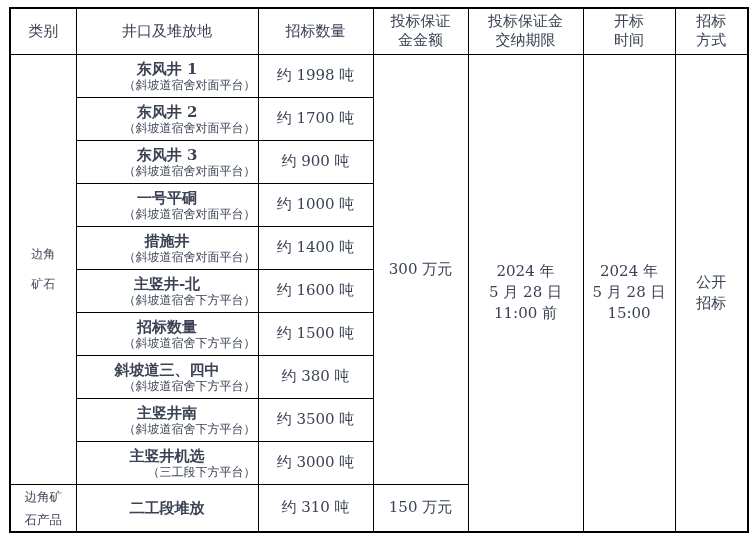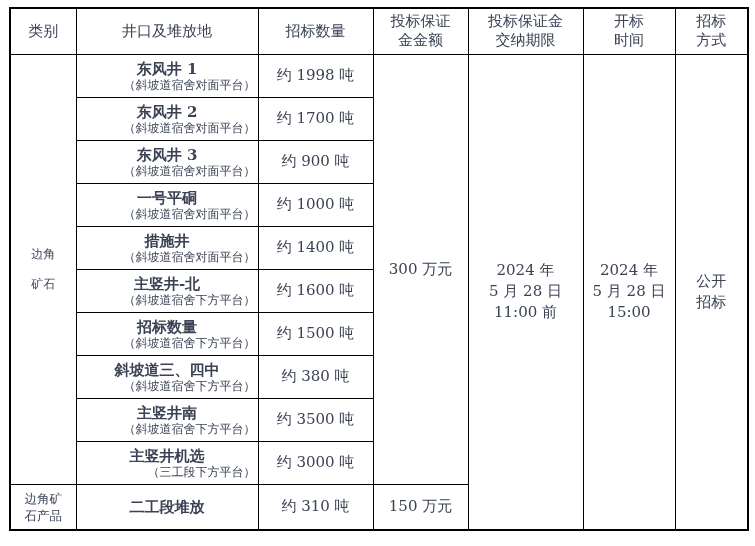--- a/index.html
+++ b/index.html
@@ -48,21 +48,21 @@
   .qty-cell, .deposit-cell {
     font-size: 15px;
   }
   .category-cell {
     font-size: 12px;
     line-height: 30px;
     white-space: pre-line;
   }
   .category-cell-small {
     font-size: 12.5px;
-    line-height: 17px;
+    line-height: 23px;
     white-space: pre-line;
   }
   .merged-cell {
     font-size: 15px;
     line-height: 21px;
     white-space: pre-line;
   }
 </style>
 </head>
 <body>

